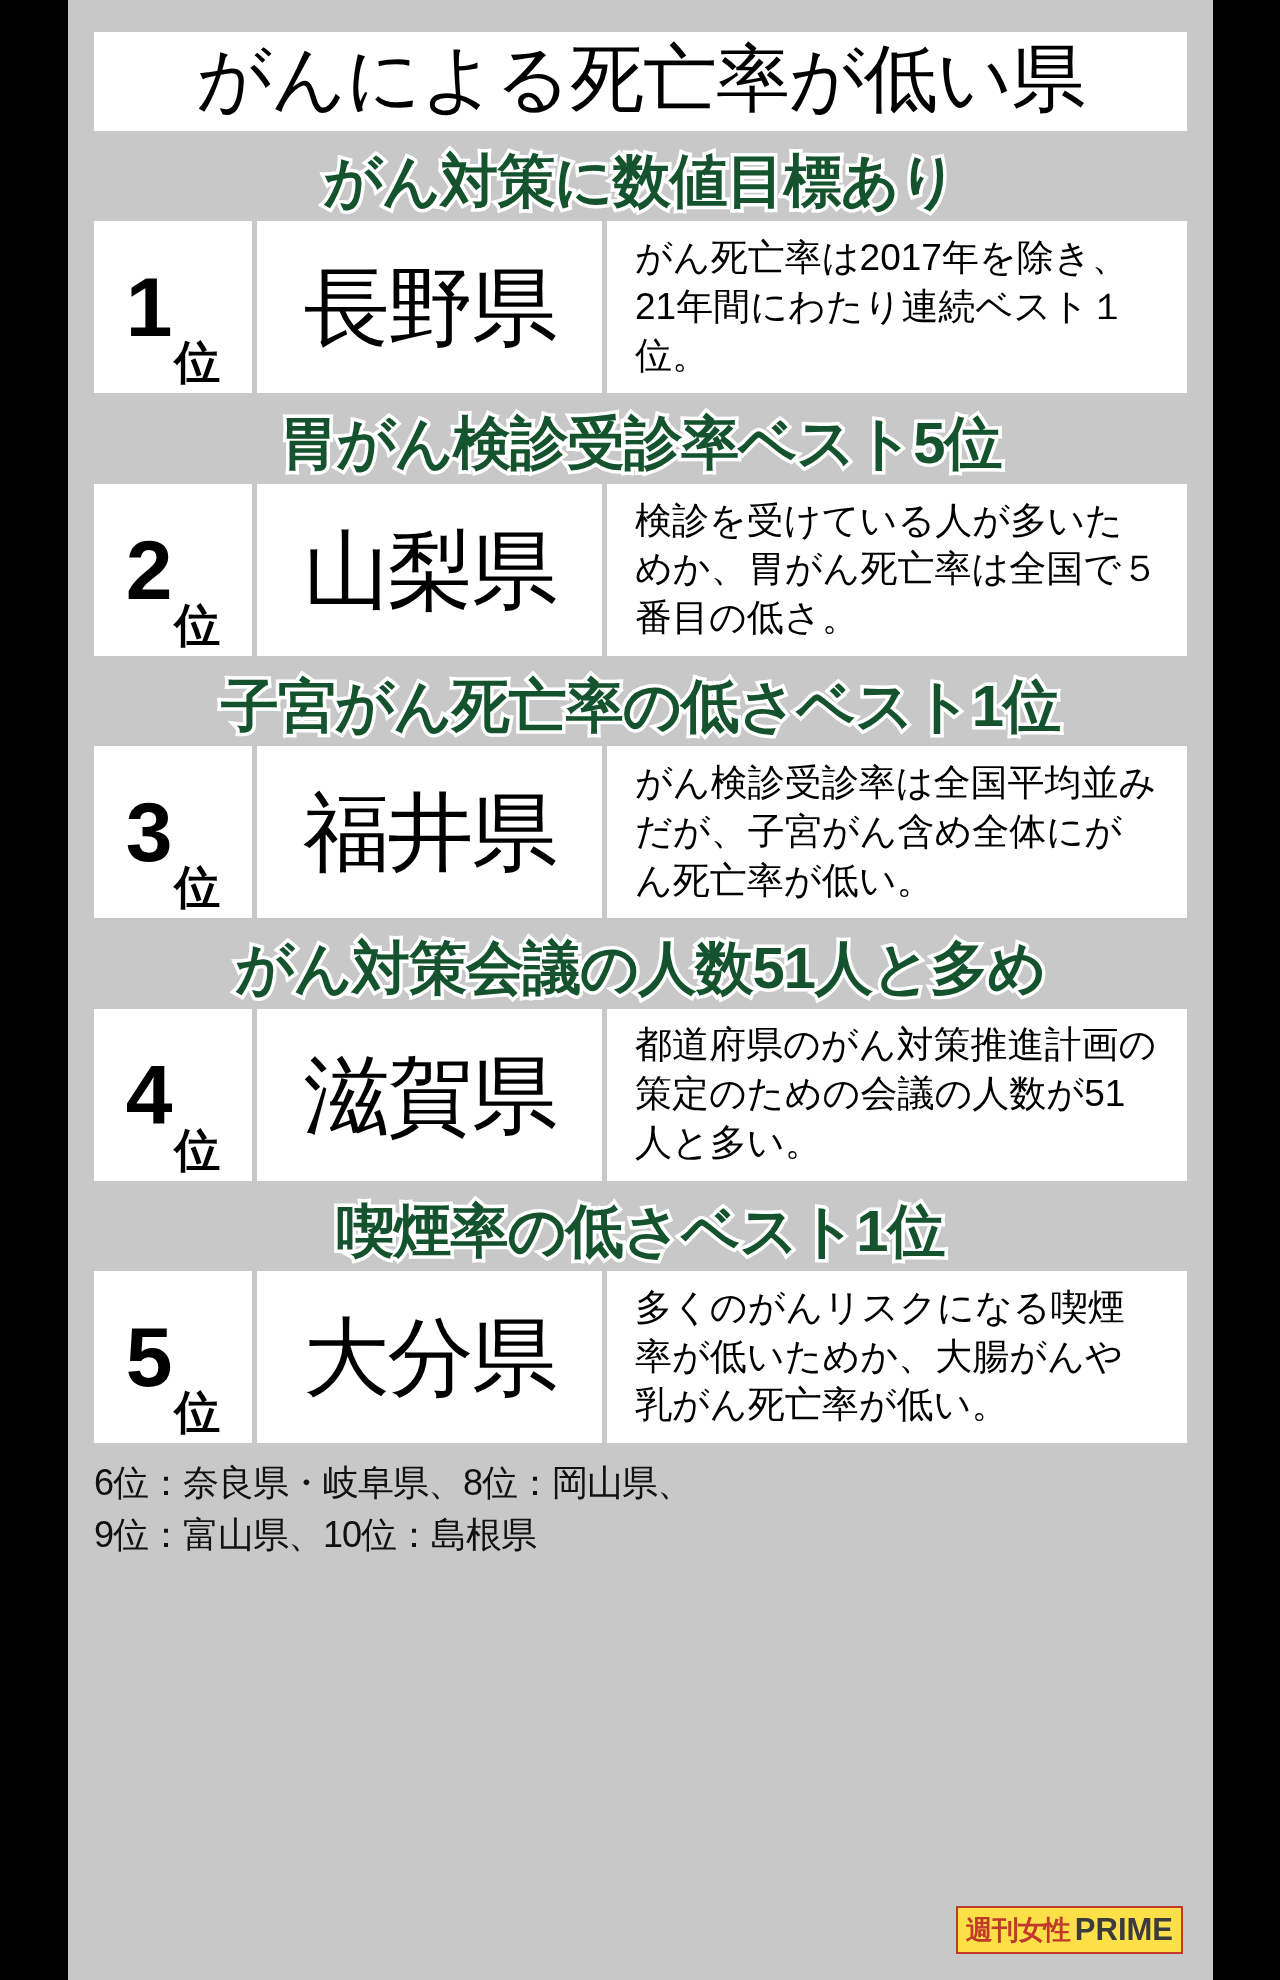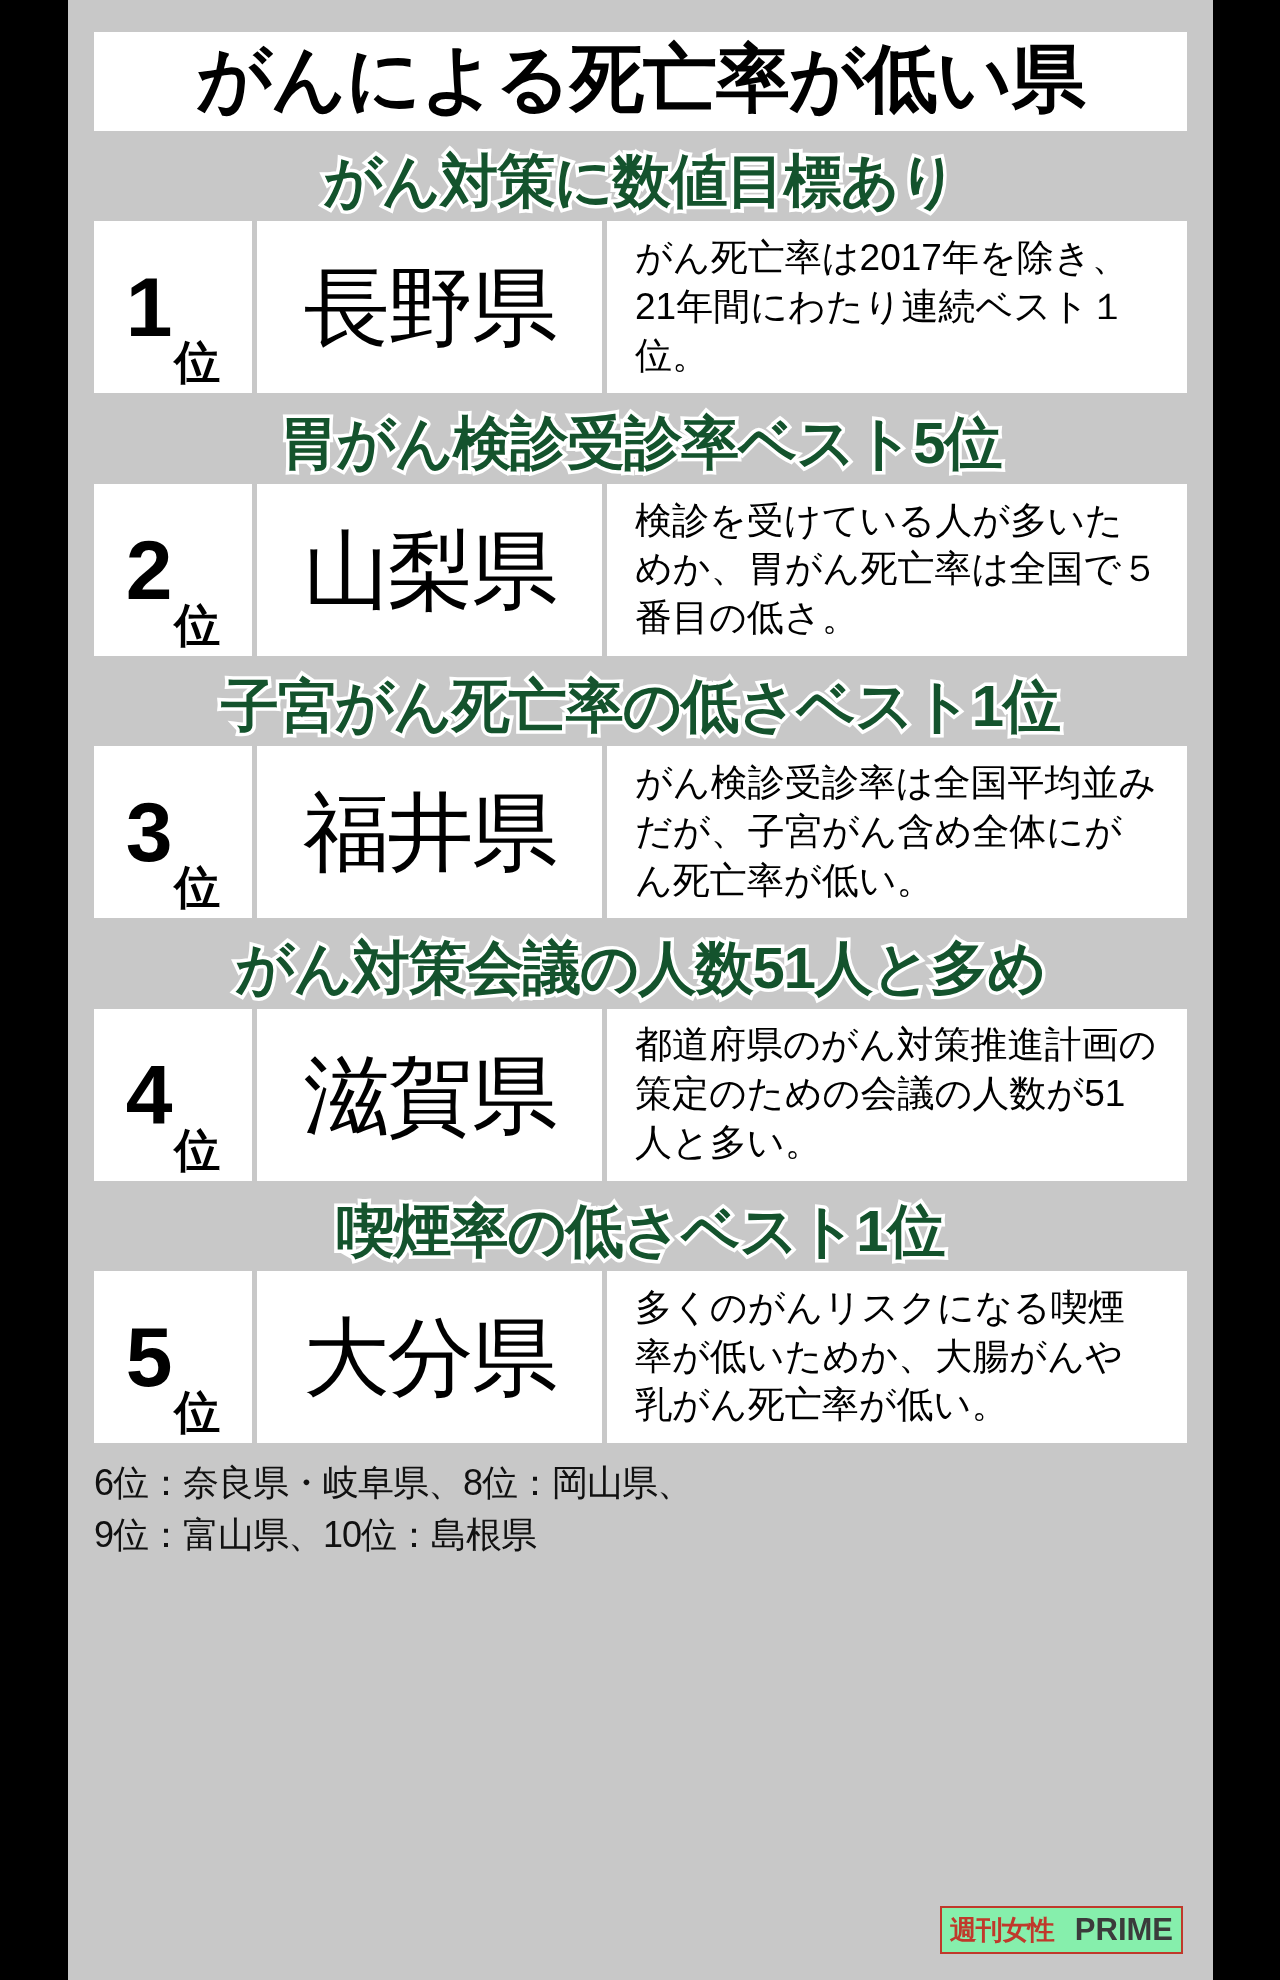--- a/index.html
+++ b/index.html
@@ -31,21 +31,21 @@
     padding: 22px 26px 0 26px;
   }
 
   
   .main-title {
     background: #ffffff;
     margin: 10px 0 0 0;
     padding: 6px 0 10px 0;
     text-align: center;
     font-size: 74px;
-    font-weight: bold;
+    font-weight: normal;
     letter-spacing: -1px;
     line-height: 1.12;
     color: #000;
     white-space: nowrap;
   }
 
   
   .sec-head {
     text-align: center;
     font-size: 58px;
@@ -128,35 +128,35 @@
     letter-spacing: -1px;
   }
   .footer div { white-space: nowrap; }
 
   .logo {
     position: absolute;
     right: 30px;
     bottom: 26px;
     display: flex;
     align-items: center;
-    background: #86efac;
+    background: #fde047;
     padding: 4px 8px;
     border: 2px solid #c0392b;
   }
   .logo-jp {
     color: #c0392b;
     font-size: 27px;
     font-weight: bold;
     letter-spacing: -1px;
   }
   .logo-en {
     color: #3b3b3b;
     font-size: 31px;
     font-weight: bold;
-    margin-left: 21px;
+    margin-left: 5px;
     letter-spacing: 0px;
   }
 </style>
 </head>
 <body>
 
 <div class="frame">
   <div class="panel">
 
     <div class="main-title">がんによる死亡率が低い県</div>

